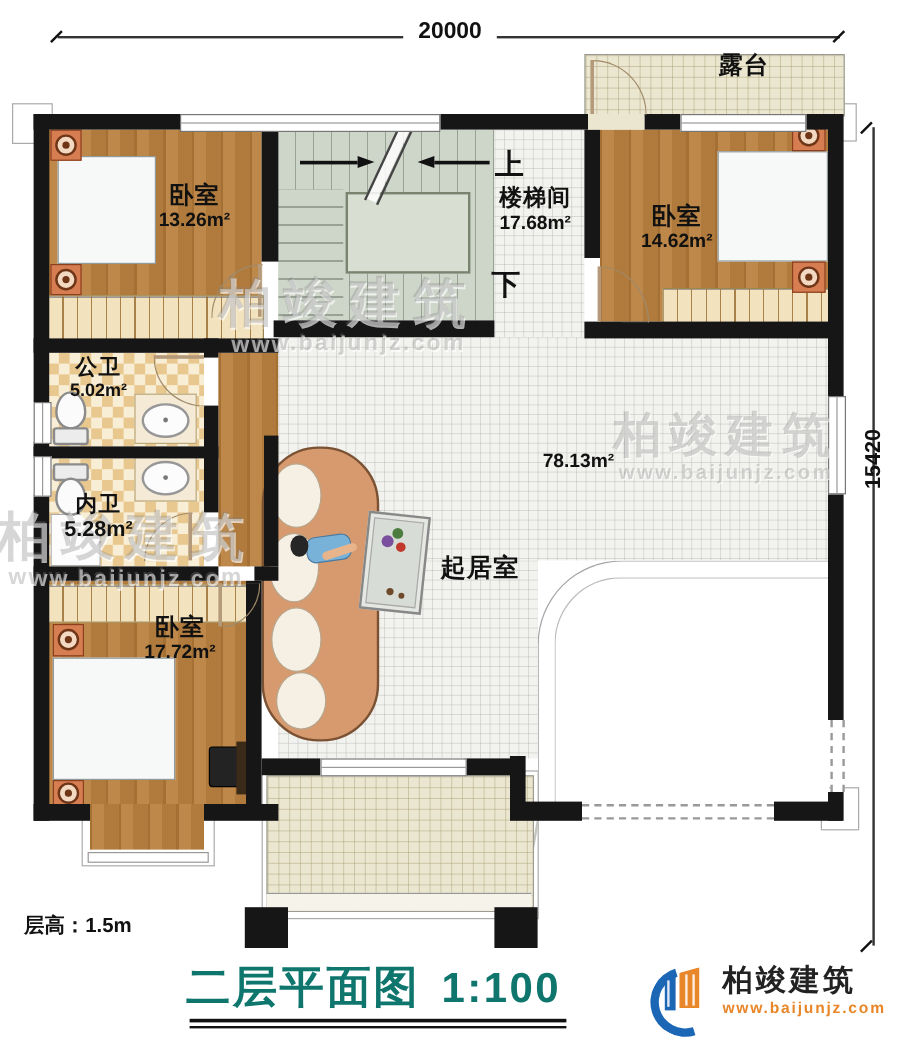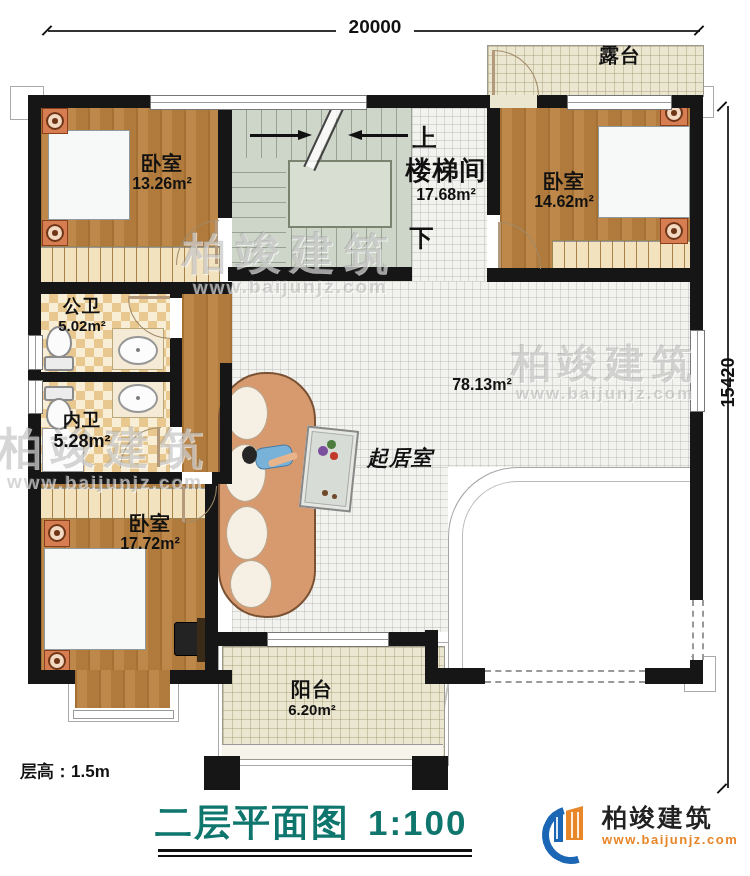--- a/index.html
+++ b/index.html
@@ -259,46 +259,42 @@
   <div class="furn" style="left:330px;top:452px;width:8px;height:8px;background:#c0392b;border-radius:50%;z-index:23;"></div>
   <div class="furn" style="left:322px;top:490px;width:6px;height:6px;background:#6e4a2a;border-radius:50%;z-index:23;"></div>
   <div class="furn" style="left:332px;top:494px;width:5px;height:5px;background:#6e4a2a;border-radius:50%;z-index:23;"></div>
 
   <div class="rlabel" style="left:112px;top:152px;width:100px;">
     <div class="rname">卧室</div>
     <div class="rarea">13.26m²</div>
   </div>
   <div class="rlabel rname" style="left:408px;top:124px;width:34px;font-size:24px;">上</div>
   <div class="rlabel" style="left:398px;top:156px;width:96px;">
-    <div class="rname" style="font-size:26px;">楼梯间</div>
+    <div class="rname" style="font-size:19px;font-family:Liberation Mono, monospace;">楼梯间</div>
     <div class="rarea">17.68m²</div>
   </div>
   <div class="rlabel rname" style="left:405px;top:224px;width:34px;font-size:24px;">下</div>
   <div class="rlabel" style="left:514px;top:170px;width:100px;">
     <div class="rname">卧室</div>
     <div class="rarea">14.62m²</div>
   </div>
   <div class="rlabel" style="left:42px;top:296px;width:80px;">
     <div class="rname" style="font-size:18px;">公卫</div>
     <div class="rarea" style="font-size:15px;">5.02m²</div>
   </div>
   <div class="rlabel" style="left:42px;top:410px;width:80px;">
     <div class="rname" style="font-size:18px;">内卫</div>
     <div class="rarea" style="font-size:18px;">5.28m²</div>
   </div>
   <div class="rlabel" style="left:100px;top:512px;width:100px;">
     <div class="rname">卧室</div>
     <div class="rarea">17.72m²</div>
   </div>
   <div class="rlabel rarea" style="left:440px;top:376px;width:84px;">78.13m²</div>
-  <div class="rlabel rname" style="left:352px;top:446px;width:96px;font-size:21px;font-style:italic;">起居室</div>
-  <div class="rlabel" style="left:260px;top:678px;width:104px;">
-    <div class="rname">阳台</div>
-    <div class="rarea" style="font-size:15px;">6.20m²</div>
-  </div>
+  <div class="rlabel rname" style="left:352px;top:462px;width:96px;font-size:21px;">起居室</div>
 
   <div class="wm" style="left:80px;top:230px;width:420px;">
     <div class="wm-big">柏竣建筑</div>
     <div class="wm-url">www.baijunjz.com</div>
   </div>
   <div class="wm" style="left:455px;top:342px;width:300px;">
     <div class="wm-big" style="font-size:40px;letter-spacing:7px;">柏竣建筑</div>
     <div class="wm-url" style="font-size:17px;">www.baijunjz.com</div>
   </div>
   <div class="wm" style="left:-60px;top:425px;width:330px;">

